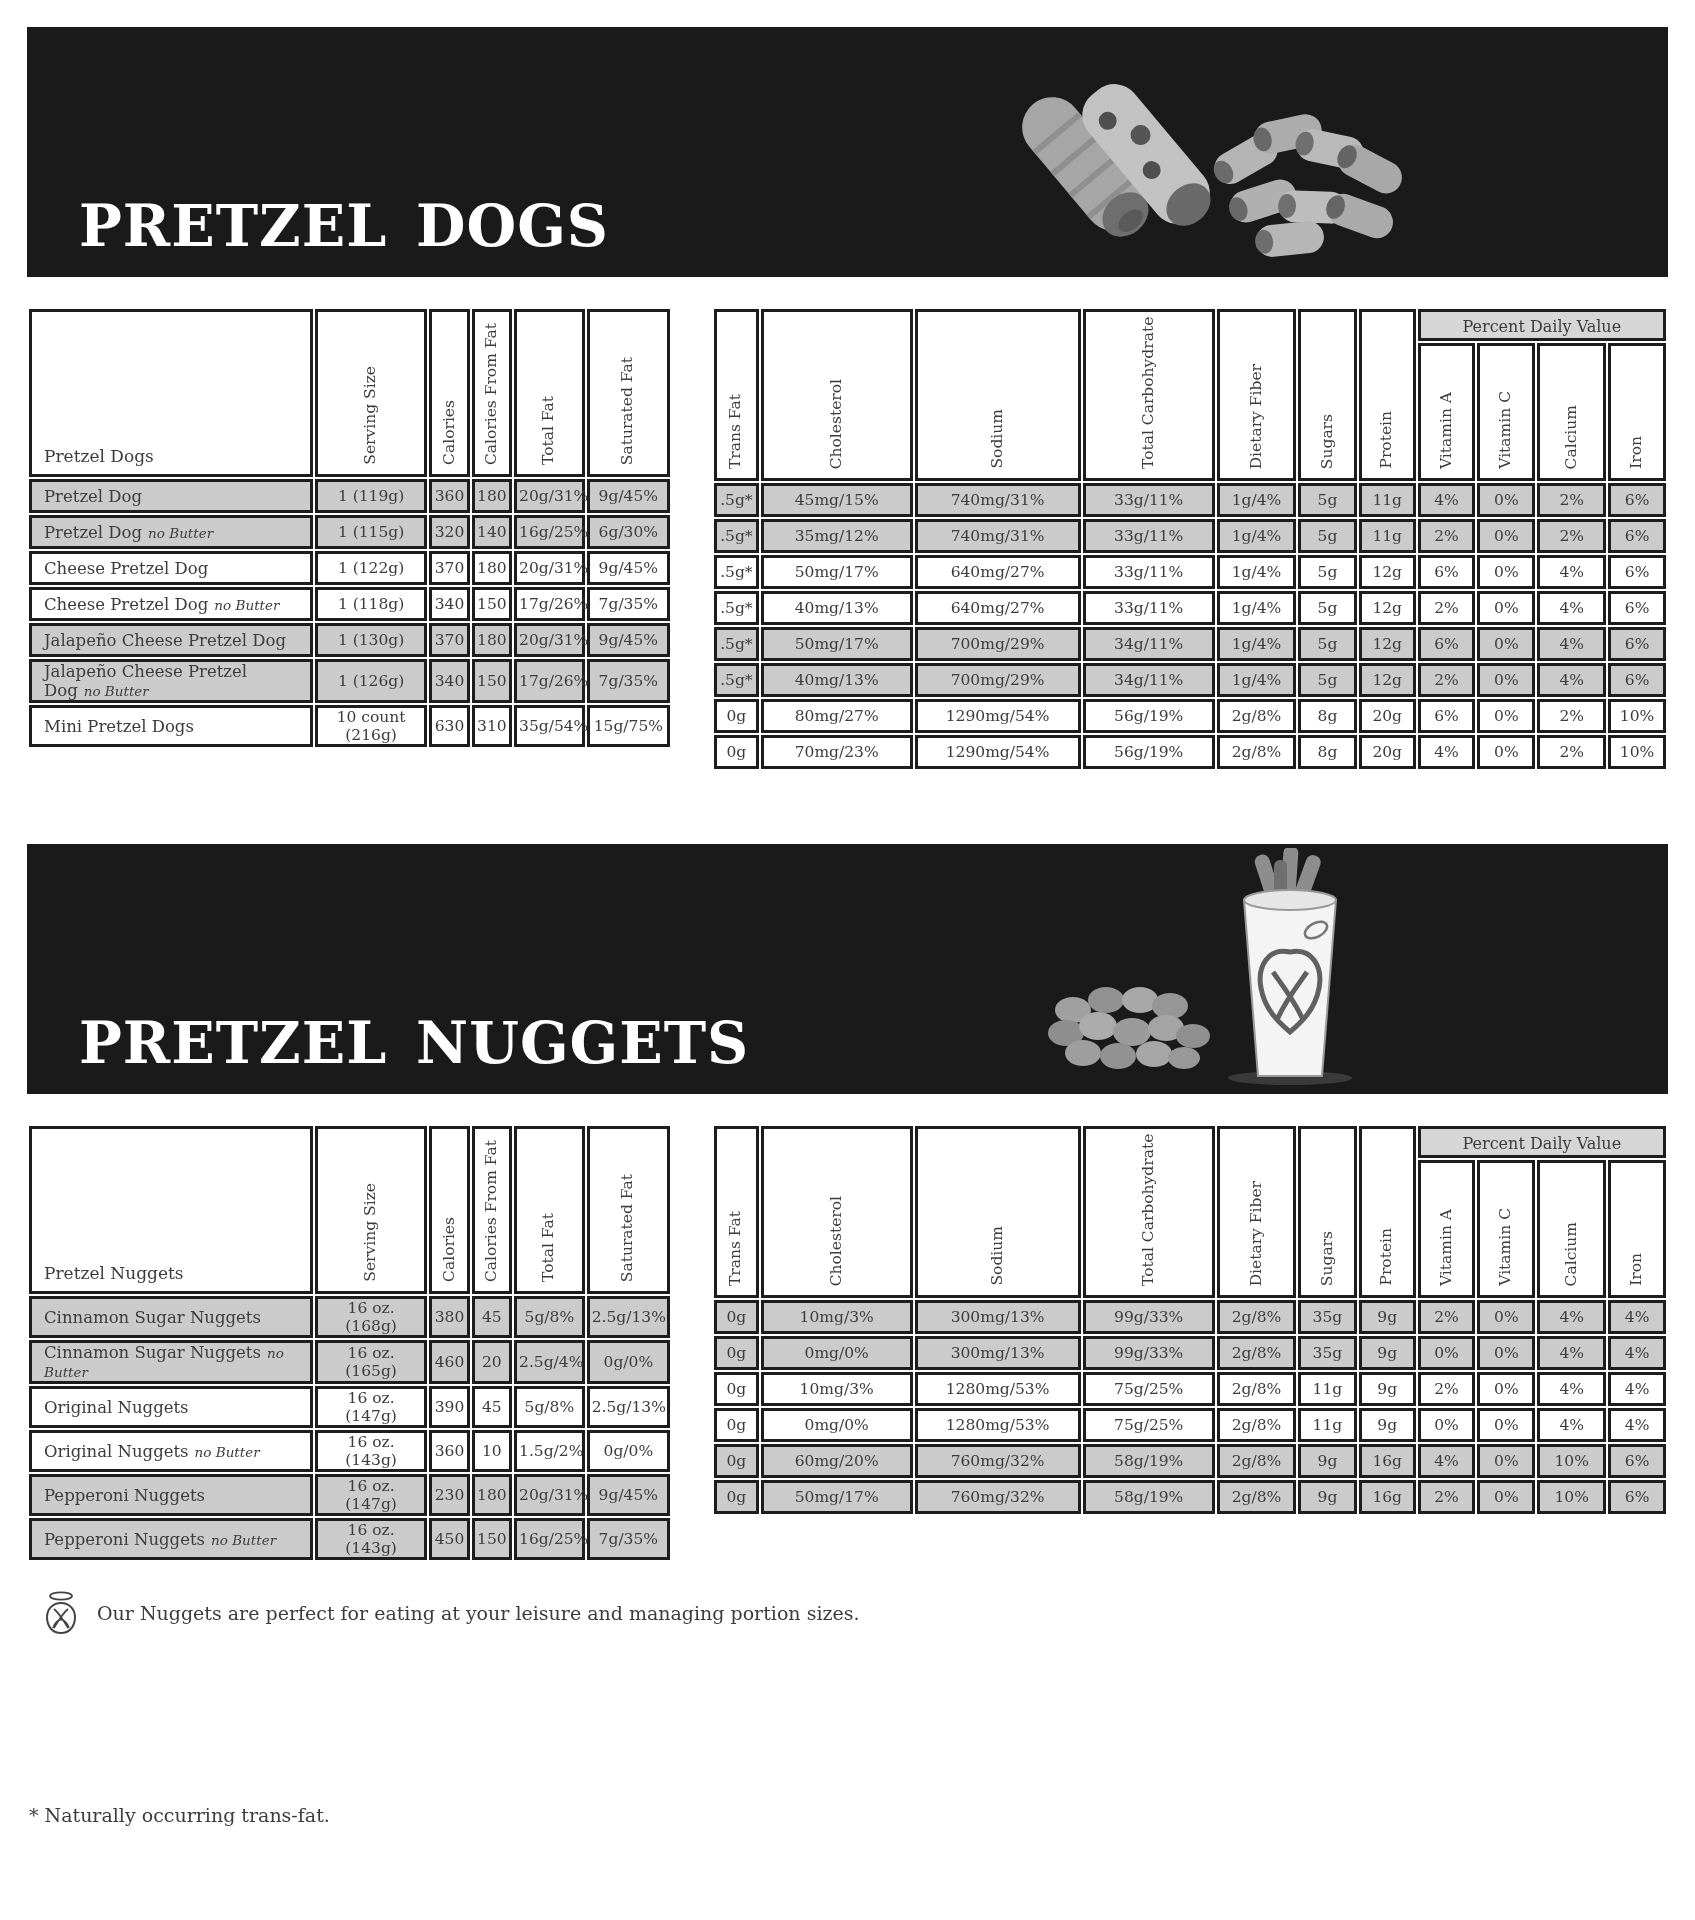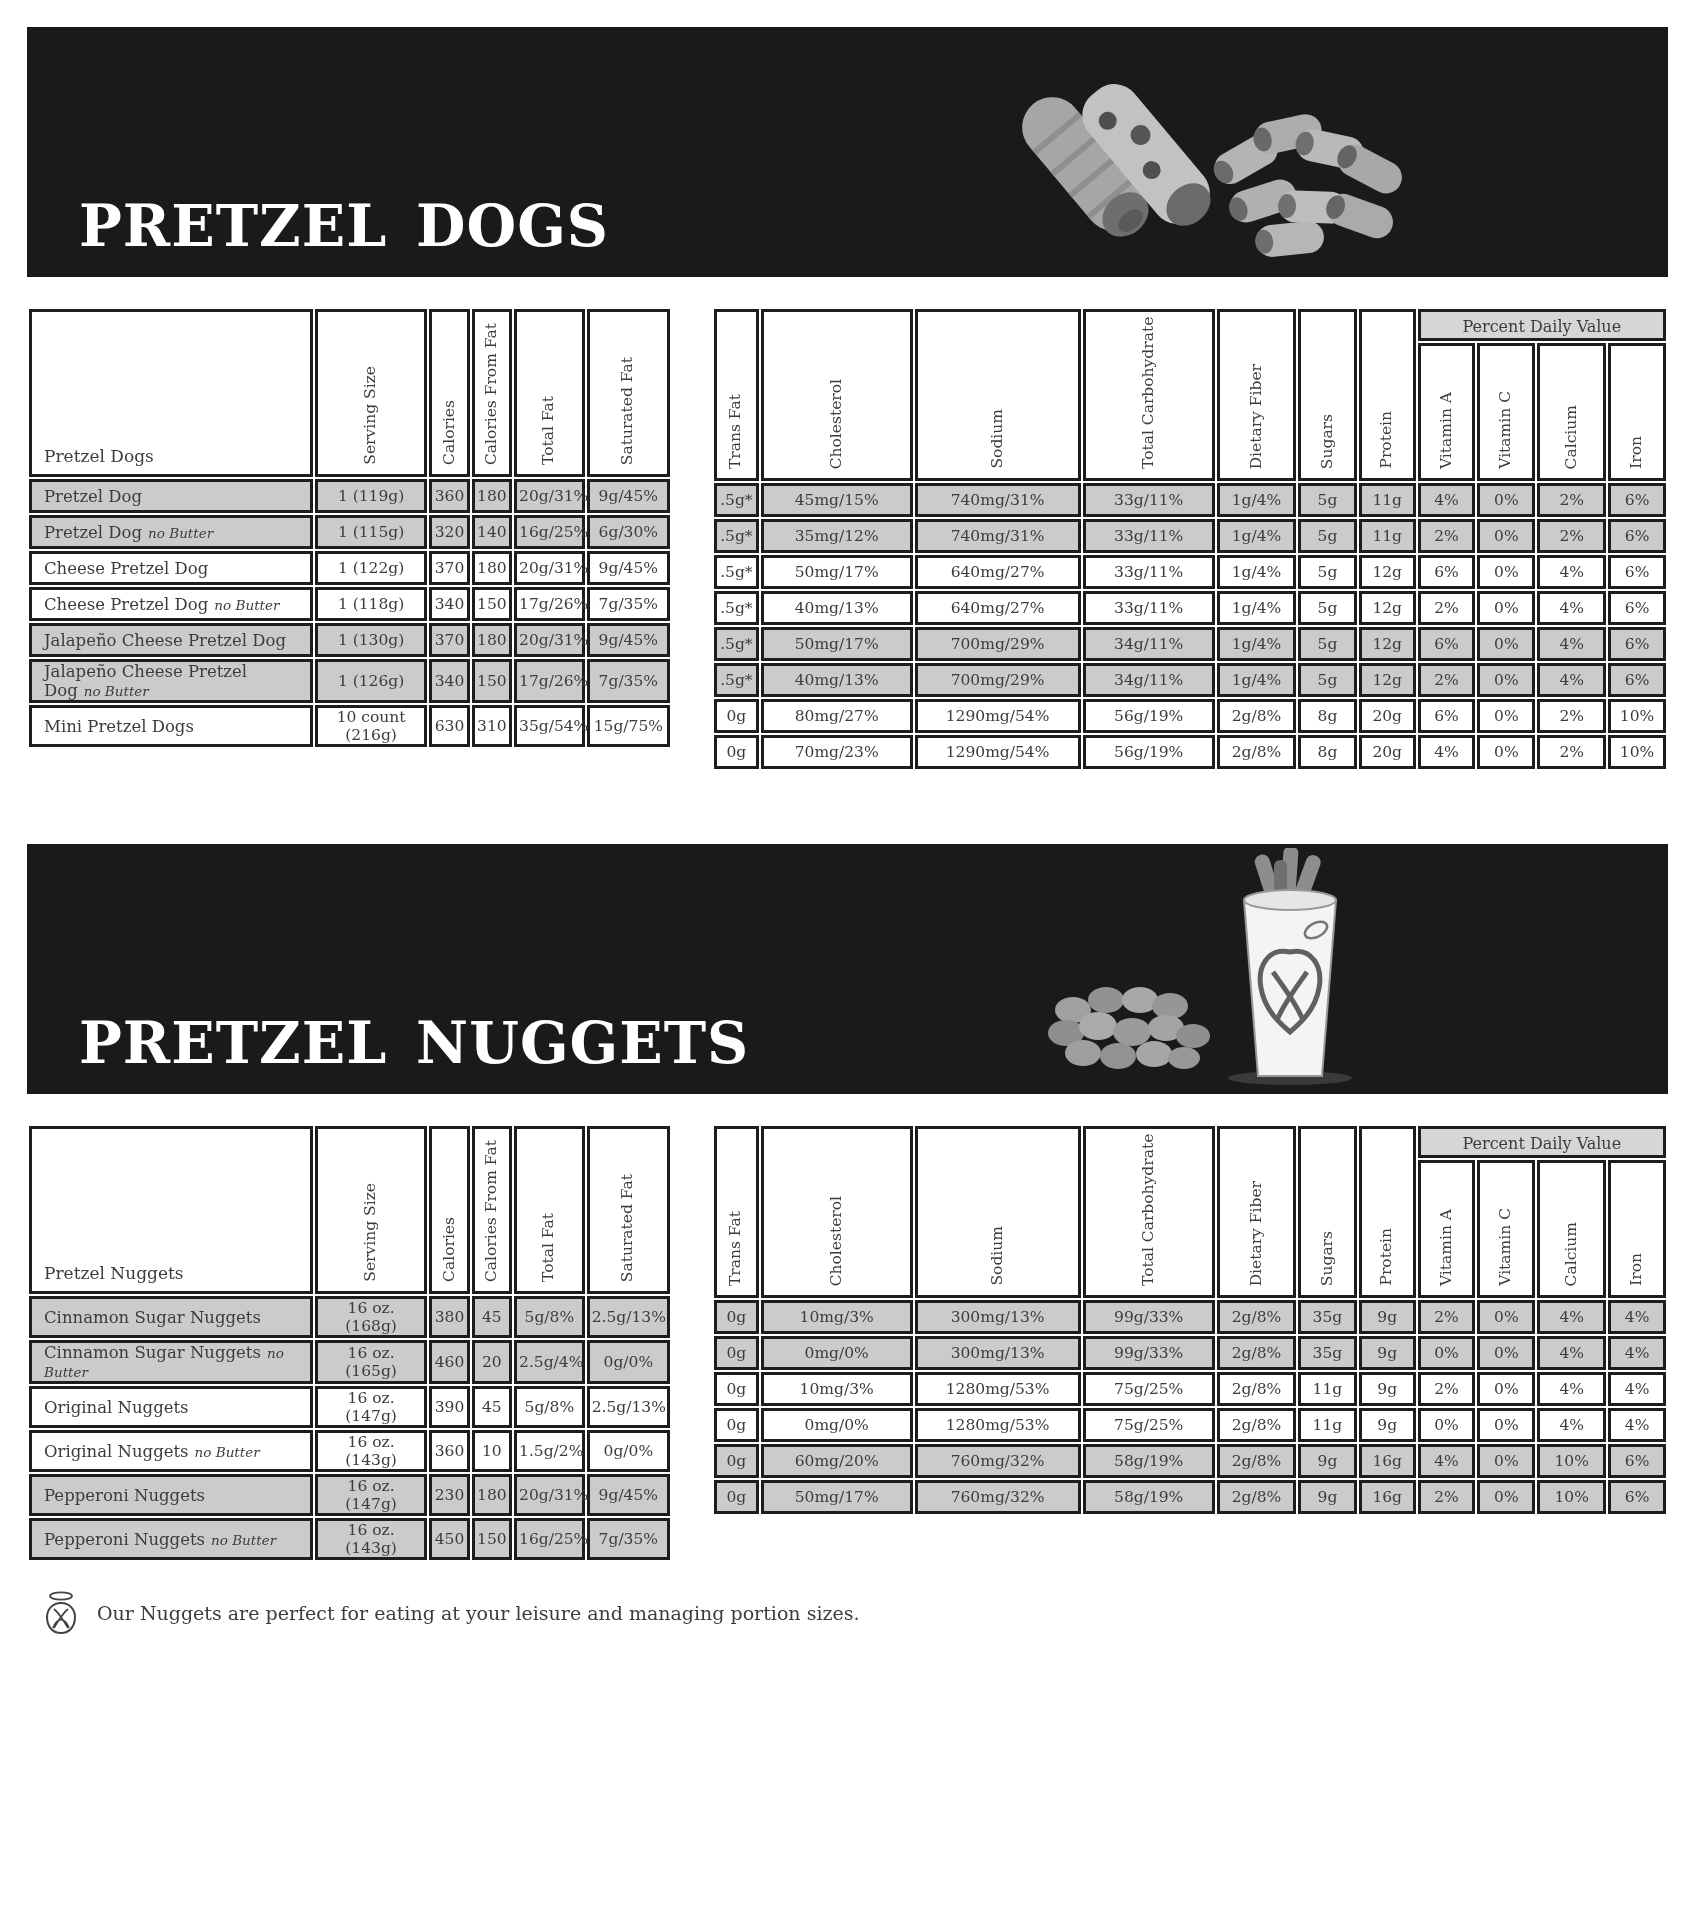--- a/index.html
+++ b/index.html
@@ -553,14 +553,15 @@
 
   <div class="nugget-footnote">
     <svg width="36" height="46" viewBox="0 0 36 46">
       <ellipse cx="18" cy="6" rx="11" ry="3.6" fill="none" stroke="#444444" stroke-width="1.8"></ellipse>
       <path d="M18,13 C9,13 4,20 4,27 C4,37 10,43 18,43 C26,43 32,37 32,27 C32,20 27,13 18,13 Z" fill="none" stroke="#444444" stroke-width="2"></path>
       <path d="M10,38 C14,27 22,27 26,38 M25,19 C19,24 16,30 11,38 M11,19 C17,24 20,30 25,38" fill="none" stroke="#444444" stroke-width="1.7"></path>
     </svg>
     <span class="txt">Our Nuggets are perfect for eating at your leisure and managing portion sizes.</span>
   </div>
 
+  <div class="transfat-note">* Naturally occurring trans-fat.</div>
 
 </div>
 
 </body></html>

